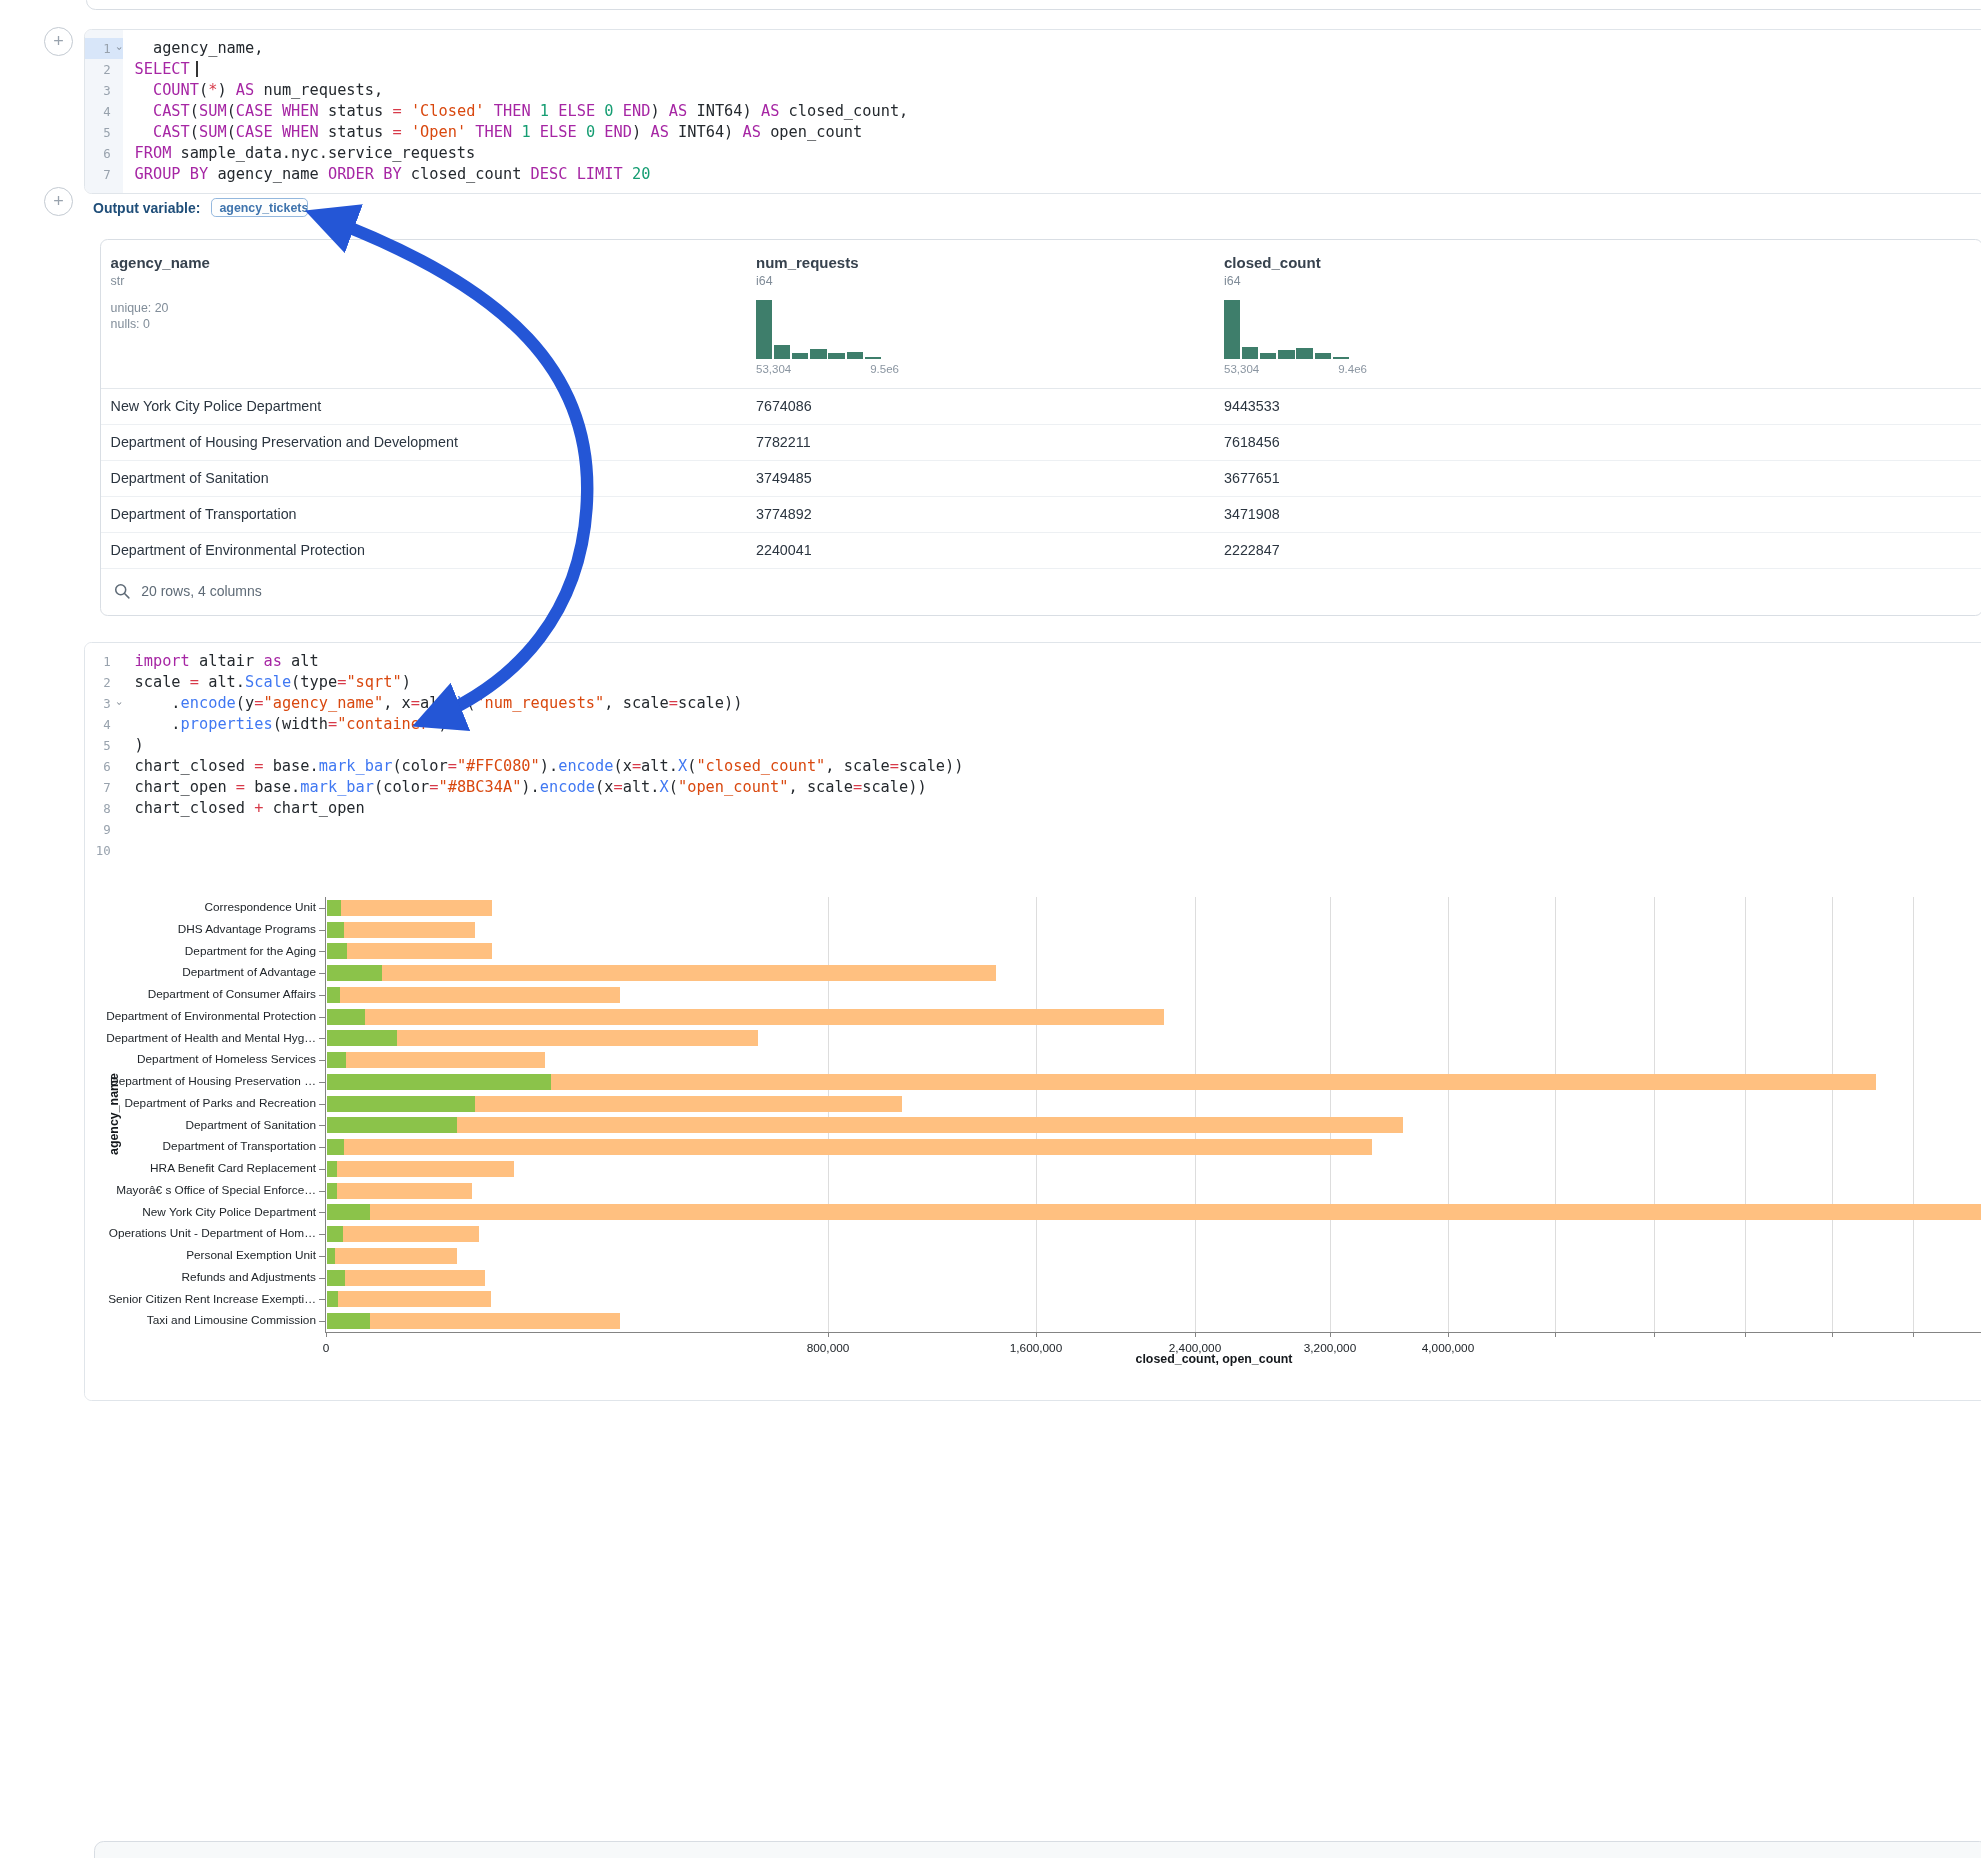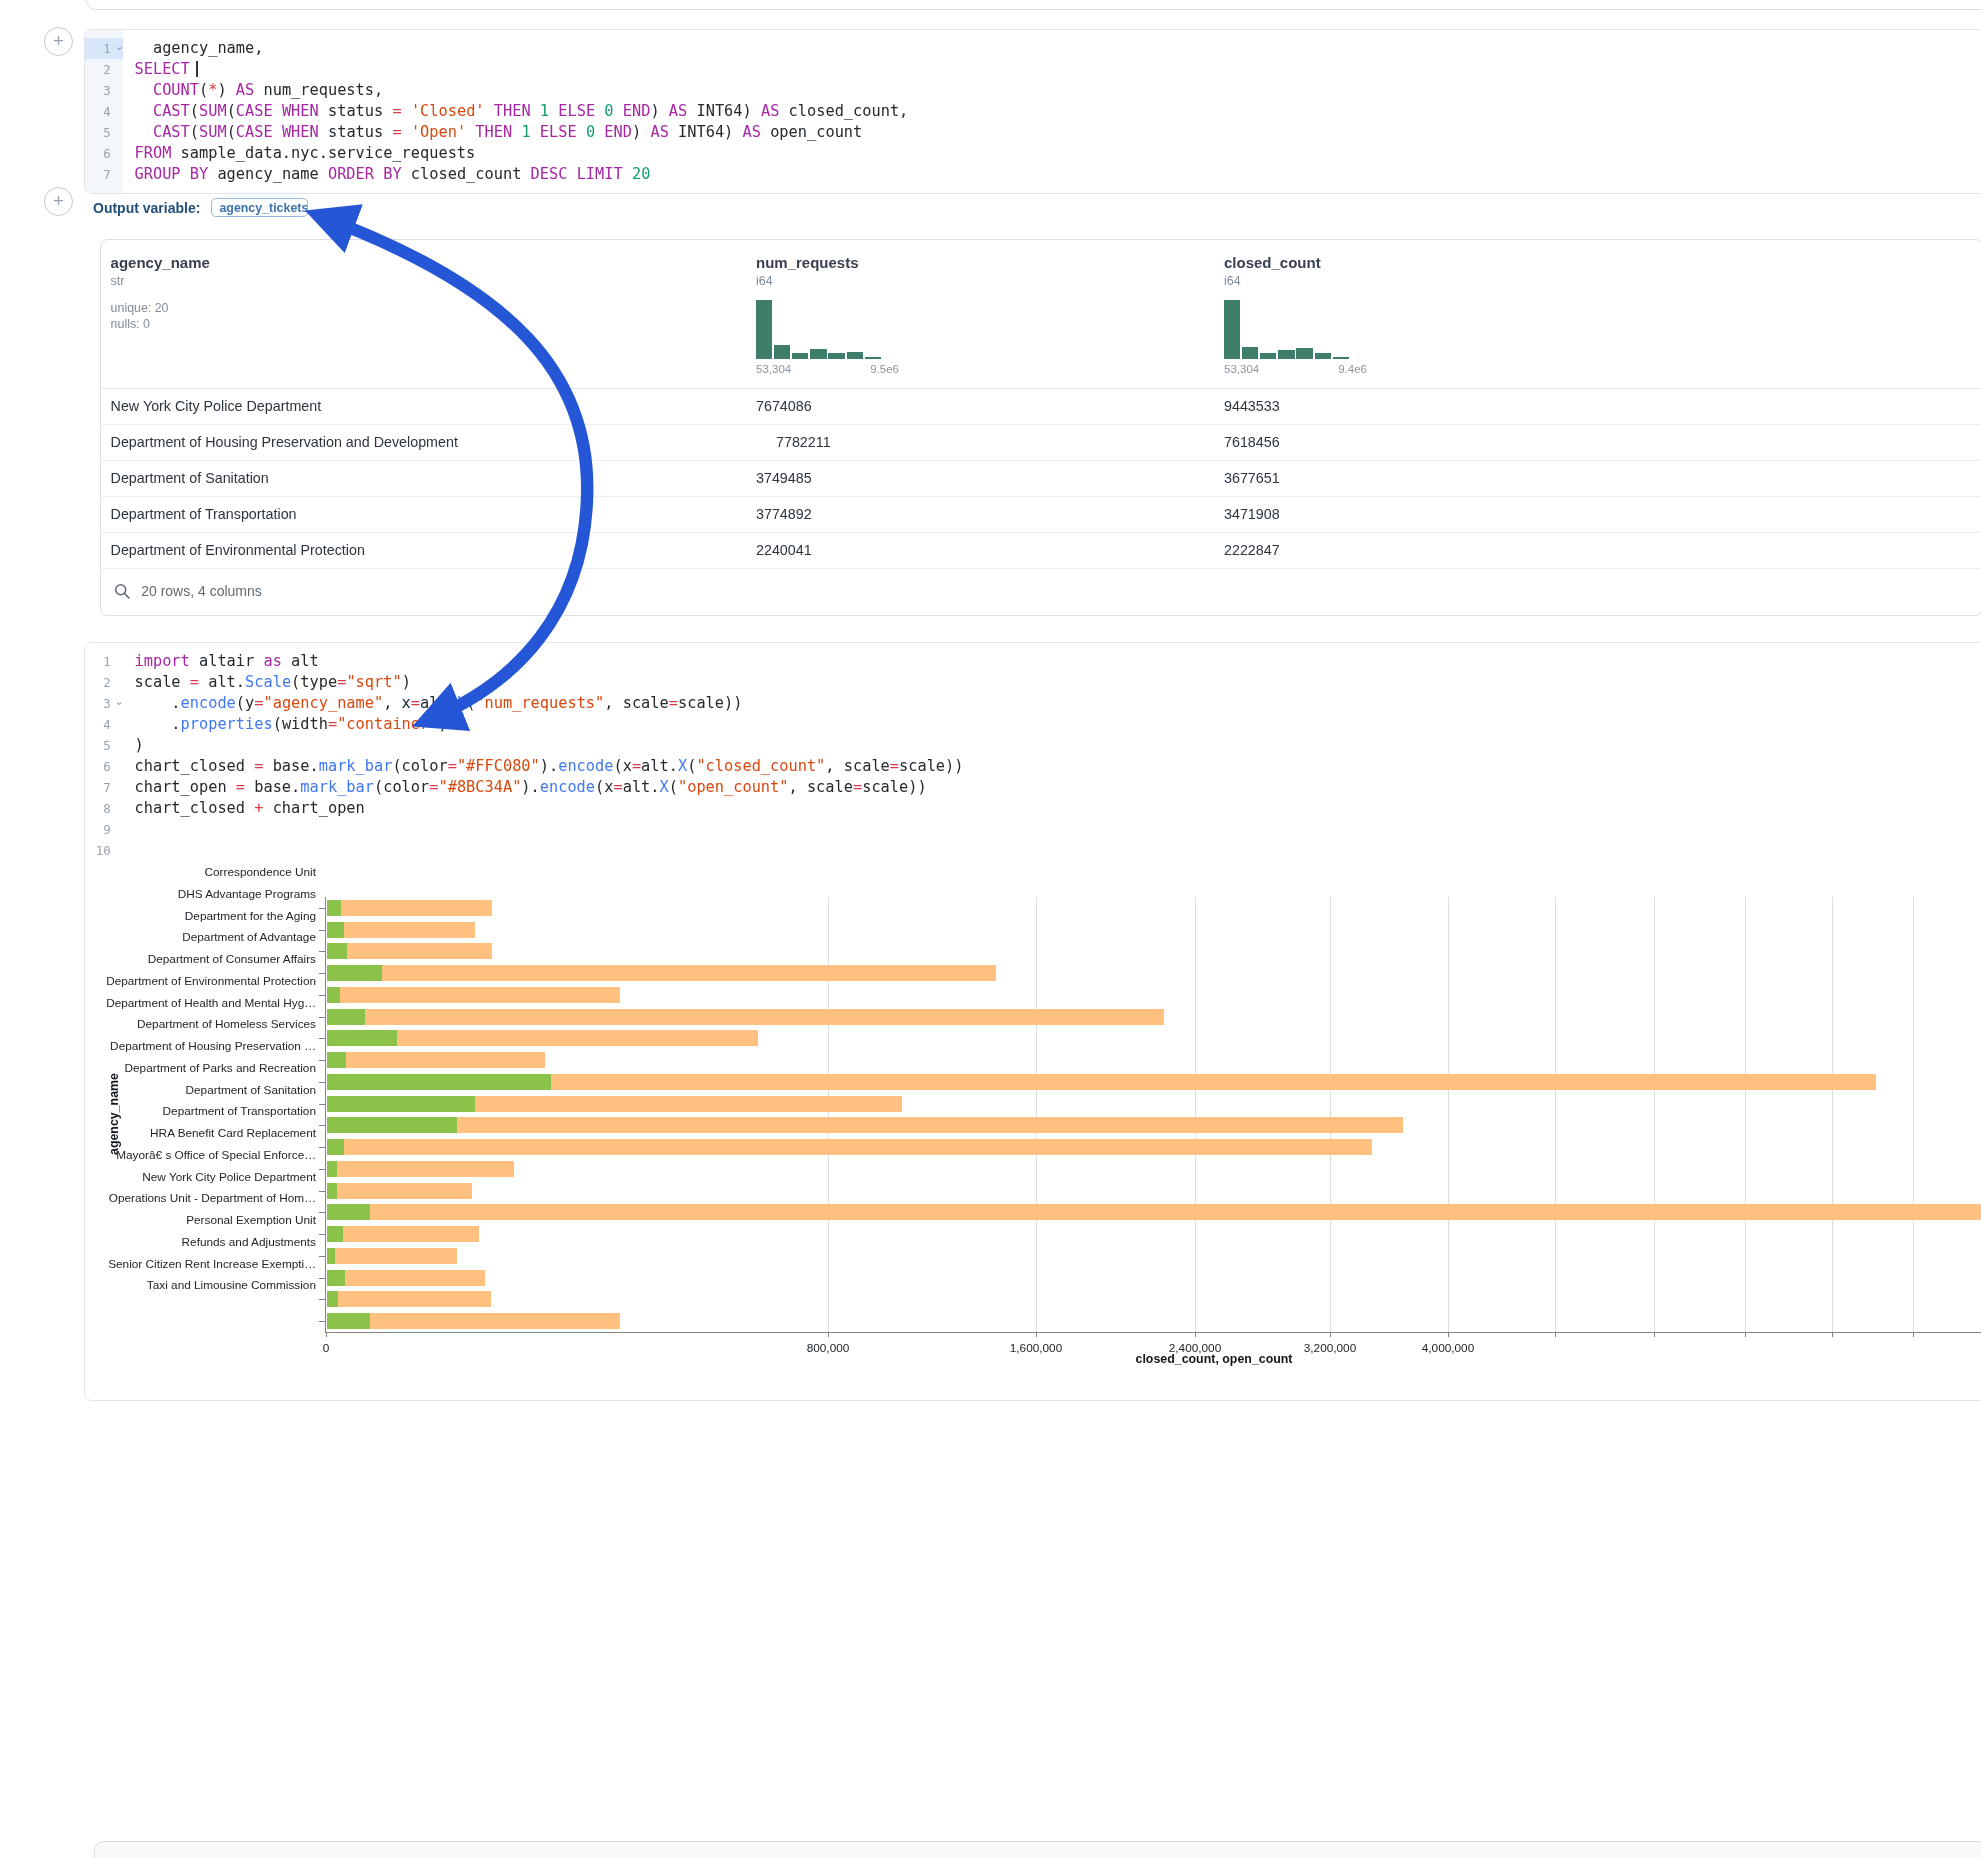--- a/index.html
+++ b/index.html
@@ -60,21 +60,21 @@
     color:#8a95a1;margin-top:4.8px;}
   .t-row{position:relative;height:35px;border-bottom:1px solid #edf0f3;}
   .t-cell{position:absolute;top:0;line-height:35px;font-size:14.3px;color:#2b3540;}
   .t-footer{position:absolute;left:0;right:0;bottom:0;height:48px;display:flex;
     align-items:center;gap:10.5px;padding-left:13.4px;color:#5f6b77;font-size:14px;}
 
   
   .y-title{position:absolute;left:107px;top:897px;height:435px;width:17px;
     writing-mode:vertical-rl;transform:rotate(180deg);text-align:center;
     font-size:12.4px;font-weight:700;color:#14181c;}
-  .ylabels{position:absolute;left:0;top:862px;width:316px;height:435px;}
+  .ylabels{position:absolute;left:0;top:897px;width:316px;height:435px;}
   .yl{position:absolute;right:0;width:100%;text-align:right;font-size:11.8px;
       color:#21262b;height:13.4px;line-height:13.4px;}
   .plot{position:absolute;left:325px;top:897px;width:1656px;height:435px;
     border-left:1px solid #848484;border-bottom:1px solid #848484;}
   .gridline{position:absolute;top:0;width:1px;height:435px;background:#dddddd;}
   .ytick{position:absolute;left:-6.7px;width:6.7px;height:1px;background:#848484;}
   .xtick{position:absolute;top:435px;width:1px;height:4.8px;background:#848484;}
   .xl{position:absolute;top:444px;transform:translateX(-50%);font-size:11.8px;color:#21262b;}
   .bar{position:absolute;height:16px;}
   .x-title{position:absolute;left:325px;top:1352px;width:1778px;text-align:center;
@@ -166,21 +166,21 @@
         </div>
       </div>
     <div id="t-body">
         <div class="t-row">
           <div class="t-cell" style="left: 9.6px;">New York City Police Department</div>
           <div class="t-cell" style="left: 655px;">7674086</div>
           <div class="t-cell" style="left: 1123px;">9443533</div>
         </div>
         <div class="t-row">
           <div class="t-cell" style="left: 9.6px;">Department of Housing Preservation and Development</div>
-          <div class="t-cell" style="left: 655px; margin-left: 20px;">7782211</div>
+          <div class="t-cell" style="left: 655px;">7782211</div>
           <div class="t-cell" style="left: 1123px;">7618456</div>
         </div>
         <div class="t-row">
           <div class="t-cell" style="left: 9.6px;">Department of Sanitation</div>
           <div class="t-cell" style="left: 655px;">3749485</div>
           <div class="t-cell" style="left: 1123px;">3677651</div>
         </div>
         <div class="t-row">
           <div class="t-cell" style="left: 9.6px;">Department of Transportation</div>
           <div class="t-cell" style="left: 655px;">3774892</div>

